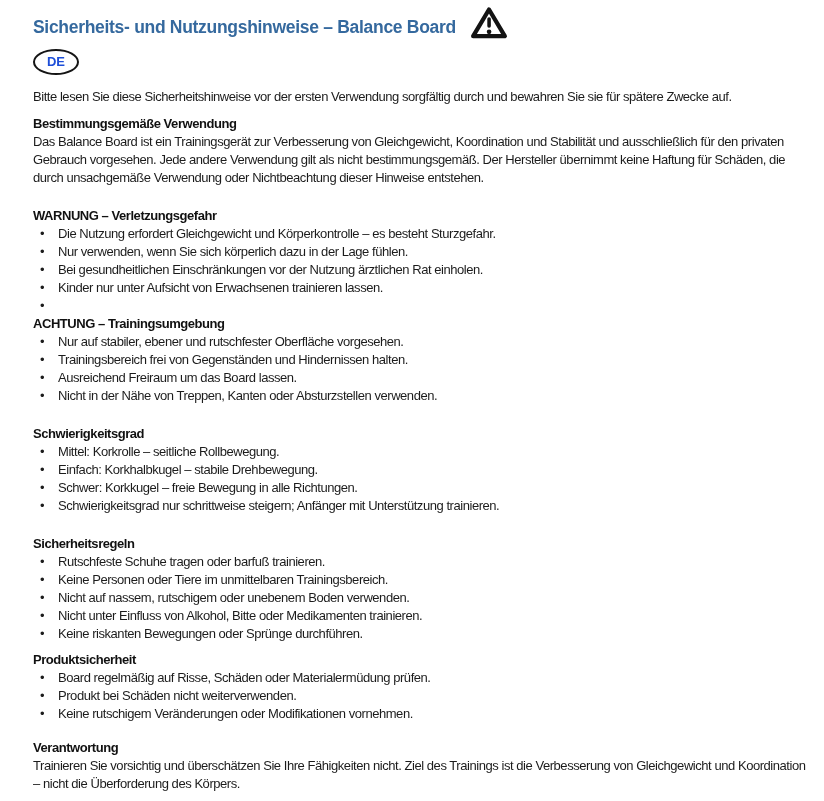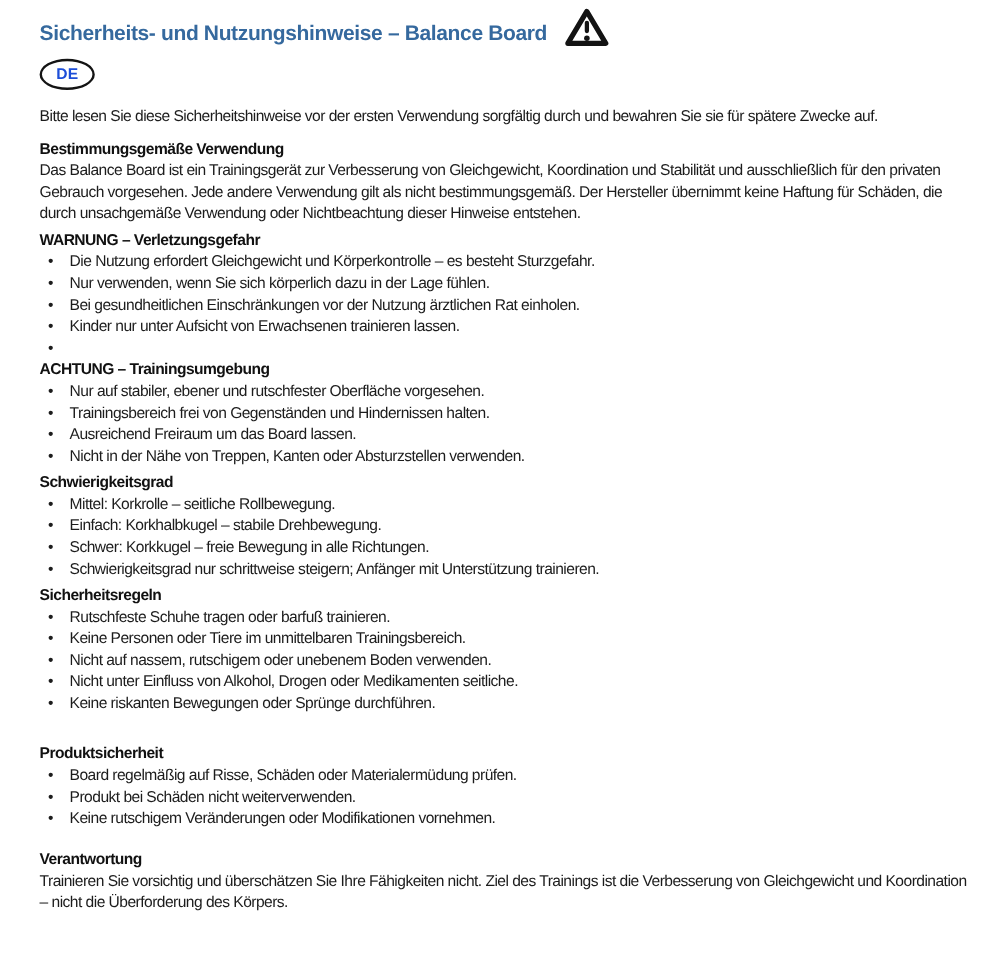--- a/index.html
+++ b/index.html
@@ -52,24 +52,24 @@
     border-radius: 50%;
     font-weight: 700;
     font-size: 13px;
     letter-spacing: 0;
     color: #1d4ed8;
   }
   .intro {
     margin: 13px 0 0 0;
   }
   .sections { display: block; }
-  .section { margin-top: 4px; }
+  .section { margin-top: 20px; }
   .section:nth-of-type(1) { margin-top: 9px; }
   .section:nth-of-type(3) { margin-top: 0; }
-  .section:nth-of-type(6) { margin-top: 24px; }
+  .section:nth-of-type(6) { margin-top: 8px; }
   .section:nth-of-type(7) { margin-top: 16px; }
   .heading {
     font-weight: 700;
     color: #111111;
   }
   .para { margin: 0; }
   ul.bullets {
     margin: 0;
     padding: 0;
     list-style: none;
@@ -141,21 +141,21 @@
           <li>Schwer: Korkkugel – freie Bewegung in alle Richtungen.</li>
           <li>Schwierigkeitsgrad nur schrittweise steigern; Anfänger mit Unterstützung trainieren.</li>
         </ul>
       </section>
       <section class="section">
         <div class="heading">Sicherheitsregeln</div>
         <ul class="bullets">
           <li>Rutschfeste Schuhe tragen oder barfuß trainieren.</li>
           <li>Keine Personen oder Tiere im unmittelbaren Trainingsbereich.</li>
           <li>Nicht auf nassem, rutschigem oder unebenem Boden verwenden.</li>
-          <li>Nicht unter Einfluss von Alkohol, Drogen oder Medikamenten seitliche.</li>
+          <li>Nicht unter Einfluss von Alkohol, Bitte oder Medikamenten trainieren.</li>
           <li>Keine riskanten Bewegungen oder Sprünge durchführen.</li>
         </ul>
       </section>
       <section class="section">
         <div class="heading">Produktsicherheit</div>
         <ul class="bullets">
           <li>Board regelmäßig auf Risse, Schäden oder Materialermüdung prüfen.</li>
           <li>Produkt bei Schäden nicht weiterverwenden.</li>
           <li>Keine rutschigem Veränderungen oder Modifikationen vornehmen.</li>
         </ul>

